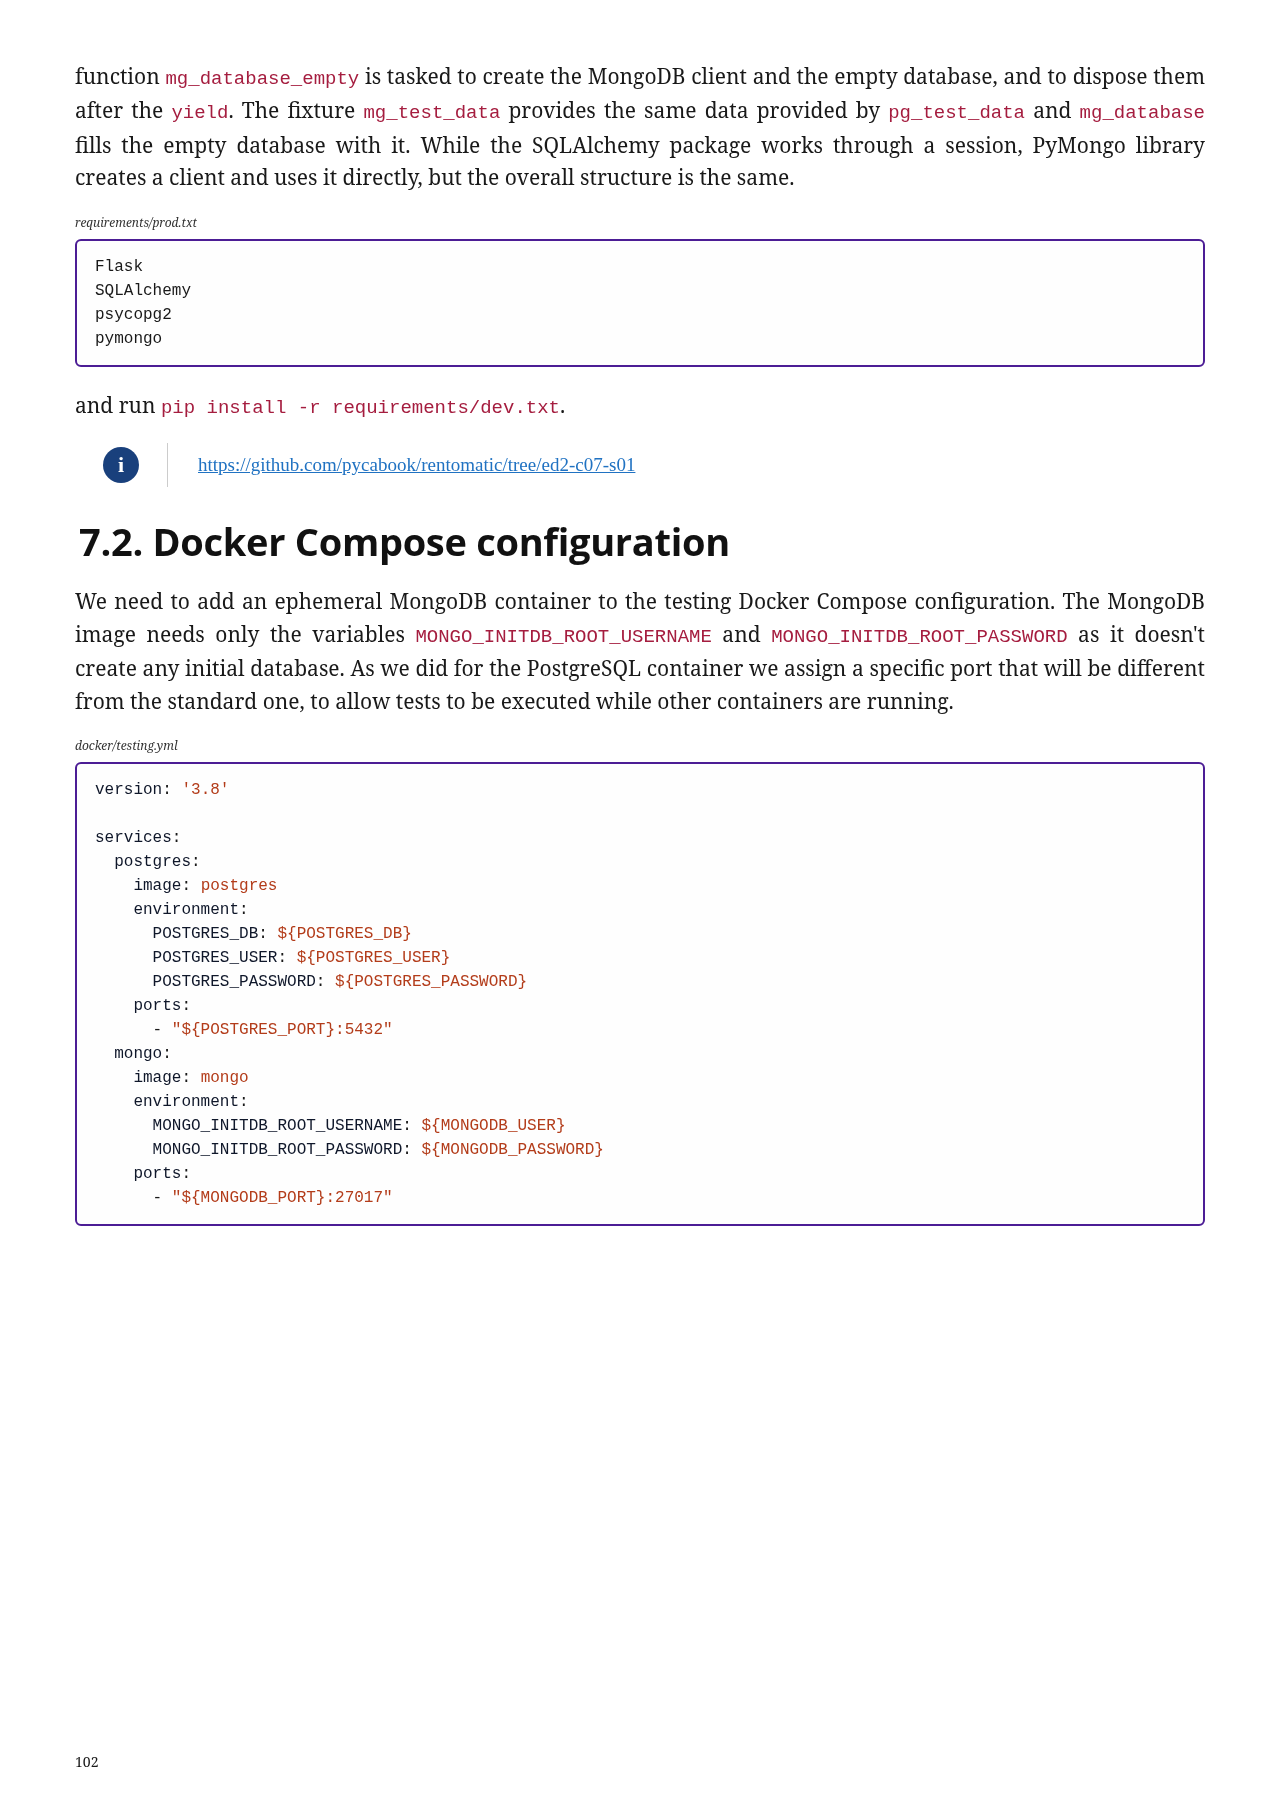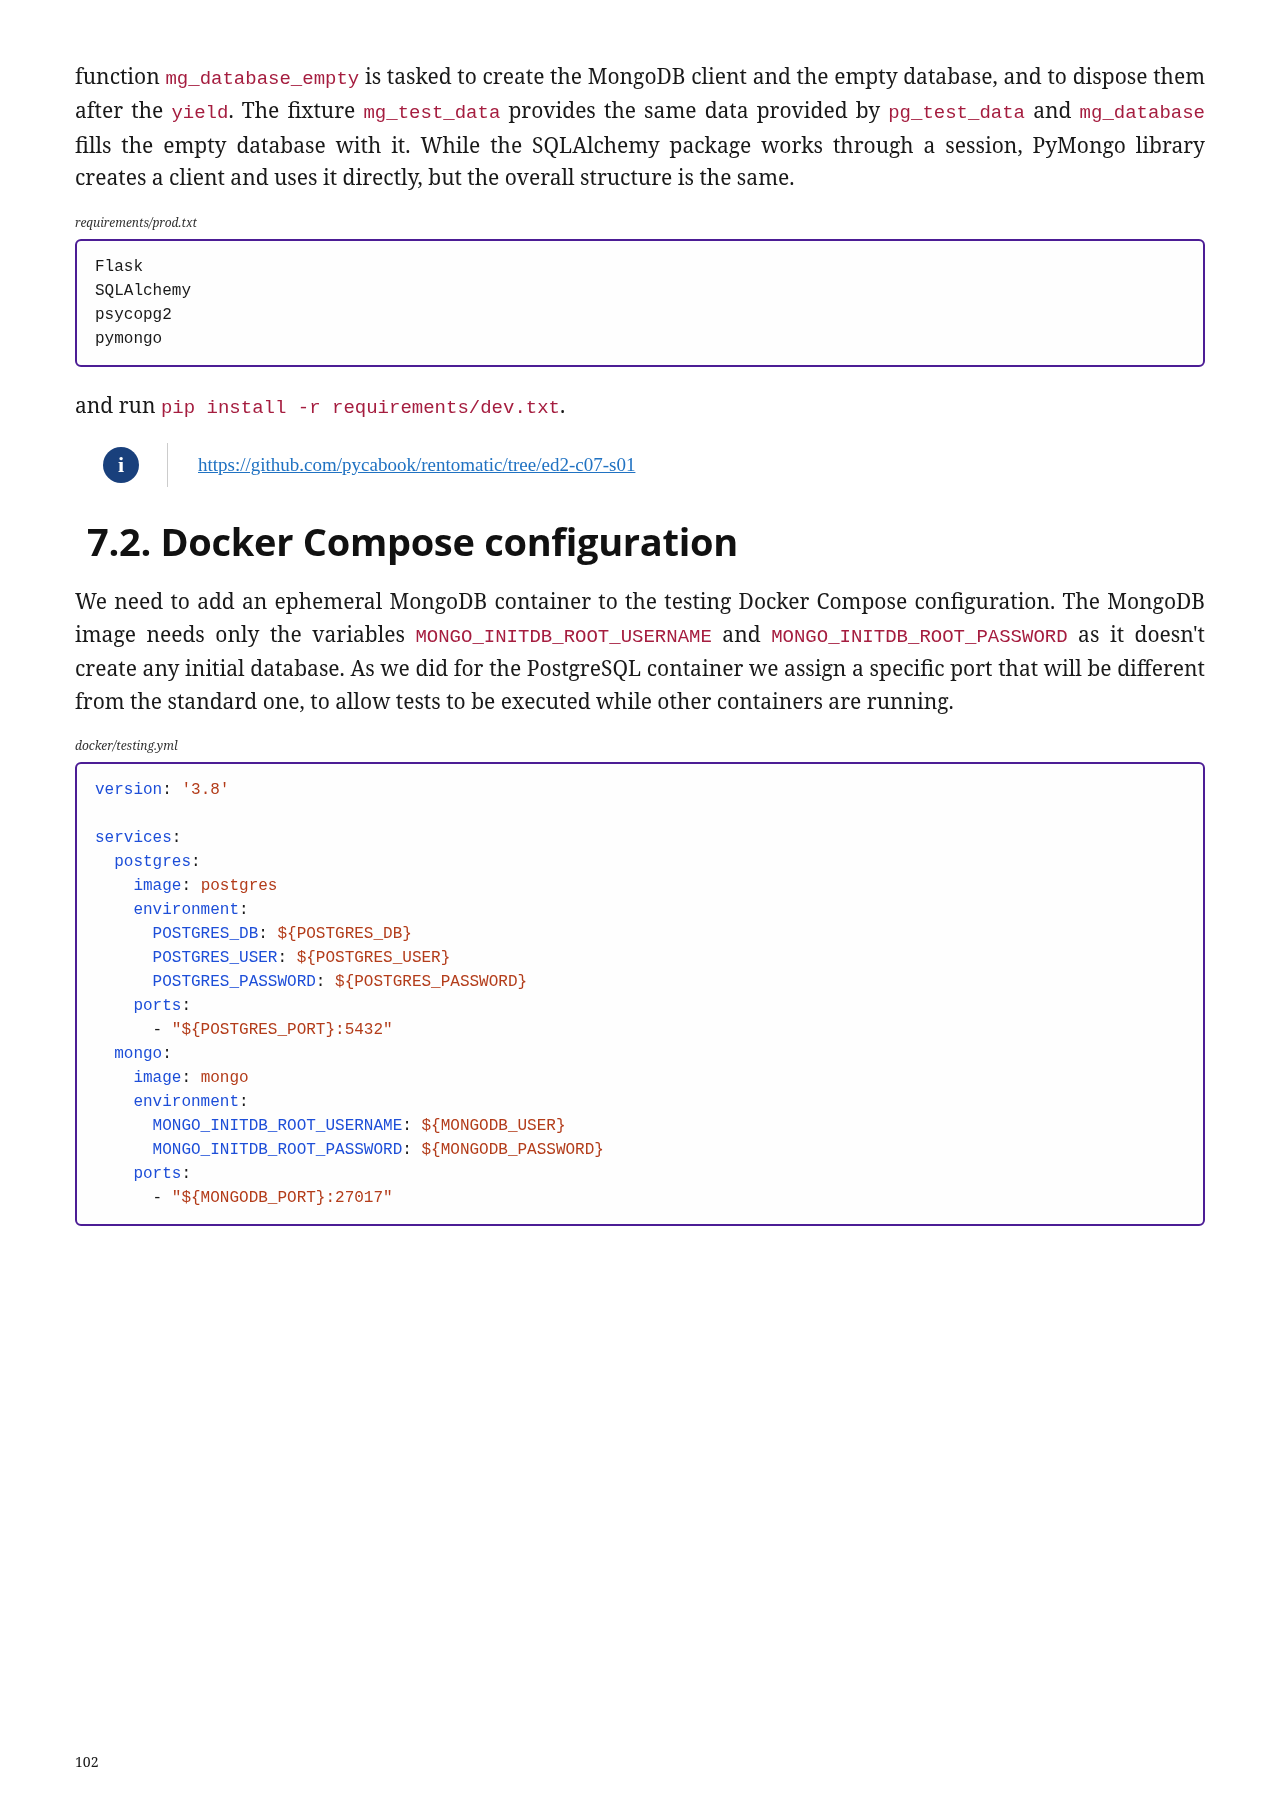--- a/index.html
+++ b/index.html
@@ -77,25 +77,25 @@
     color: #2072c2;
     text-decoration: underline;
     font-size: 19px;
     font-family: Georgia, serif;
   }
   h2.section {
     font-family: "Open Sans", "Helvetica Neue", Arial, sans-serif;
     font-weight: 700;
     font-size: 38px;
     color: #111;
-    margin: 10px 0 18px 12px;
+    margin: 10px 0 18px 4px;
     letter-spacing: -0.3px;
   }
   
-  .tok-key { color: #1d4ed8; text-align: right; }
+  .tok-key { color: #0f172a; text-align: right; }
   .tok-str { color: #b33c1a; }
   .tok-var { color: #b33c1a; }
   .tok-punct { color: #191919; }
   .page-num {
     position: absolute;
     left: 75px;
     bottom: 38px;
     font-size: 14px;
     color: #191919;
   }

